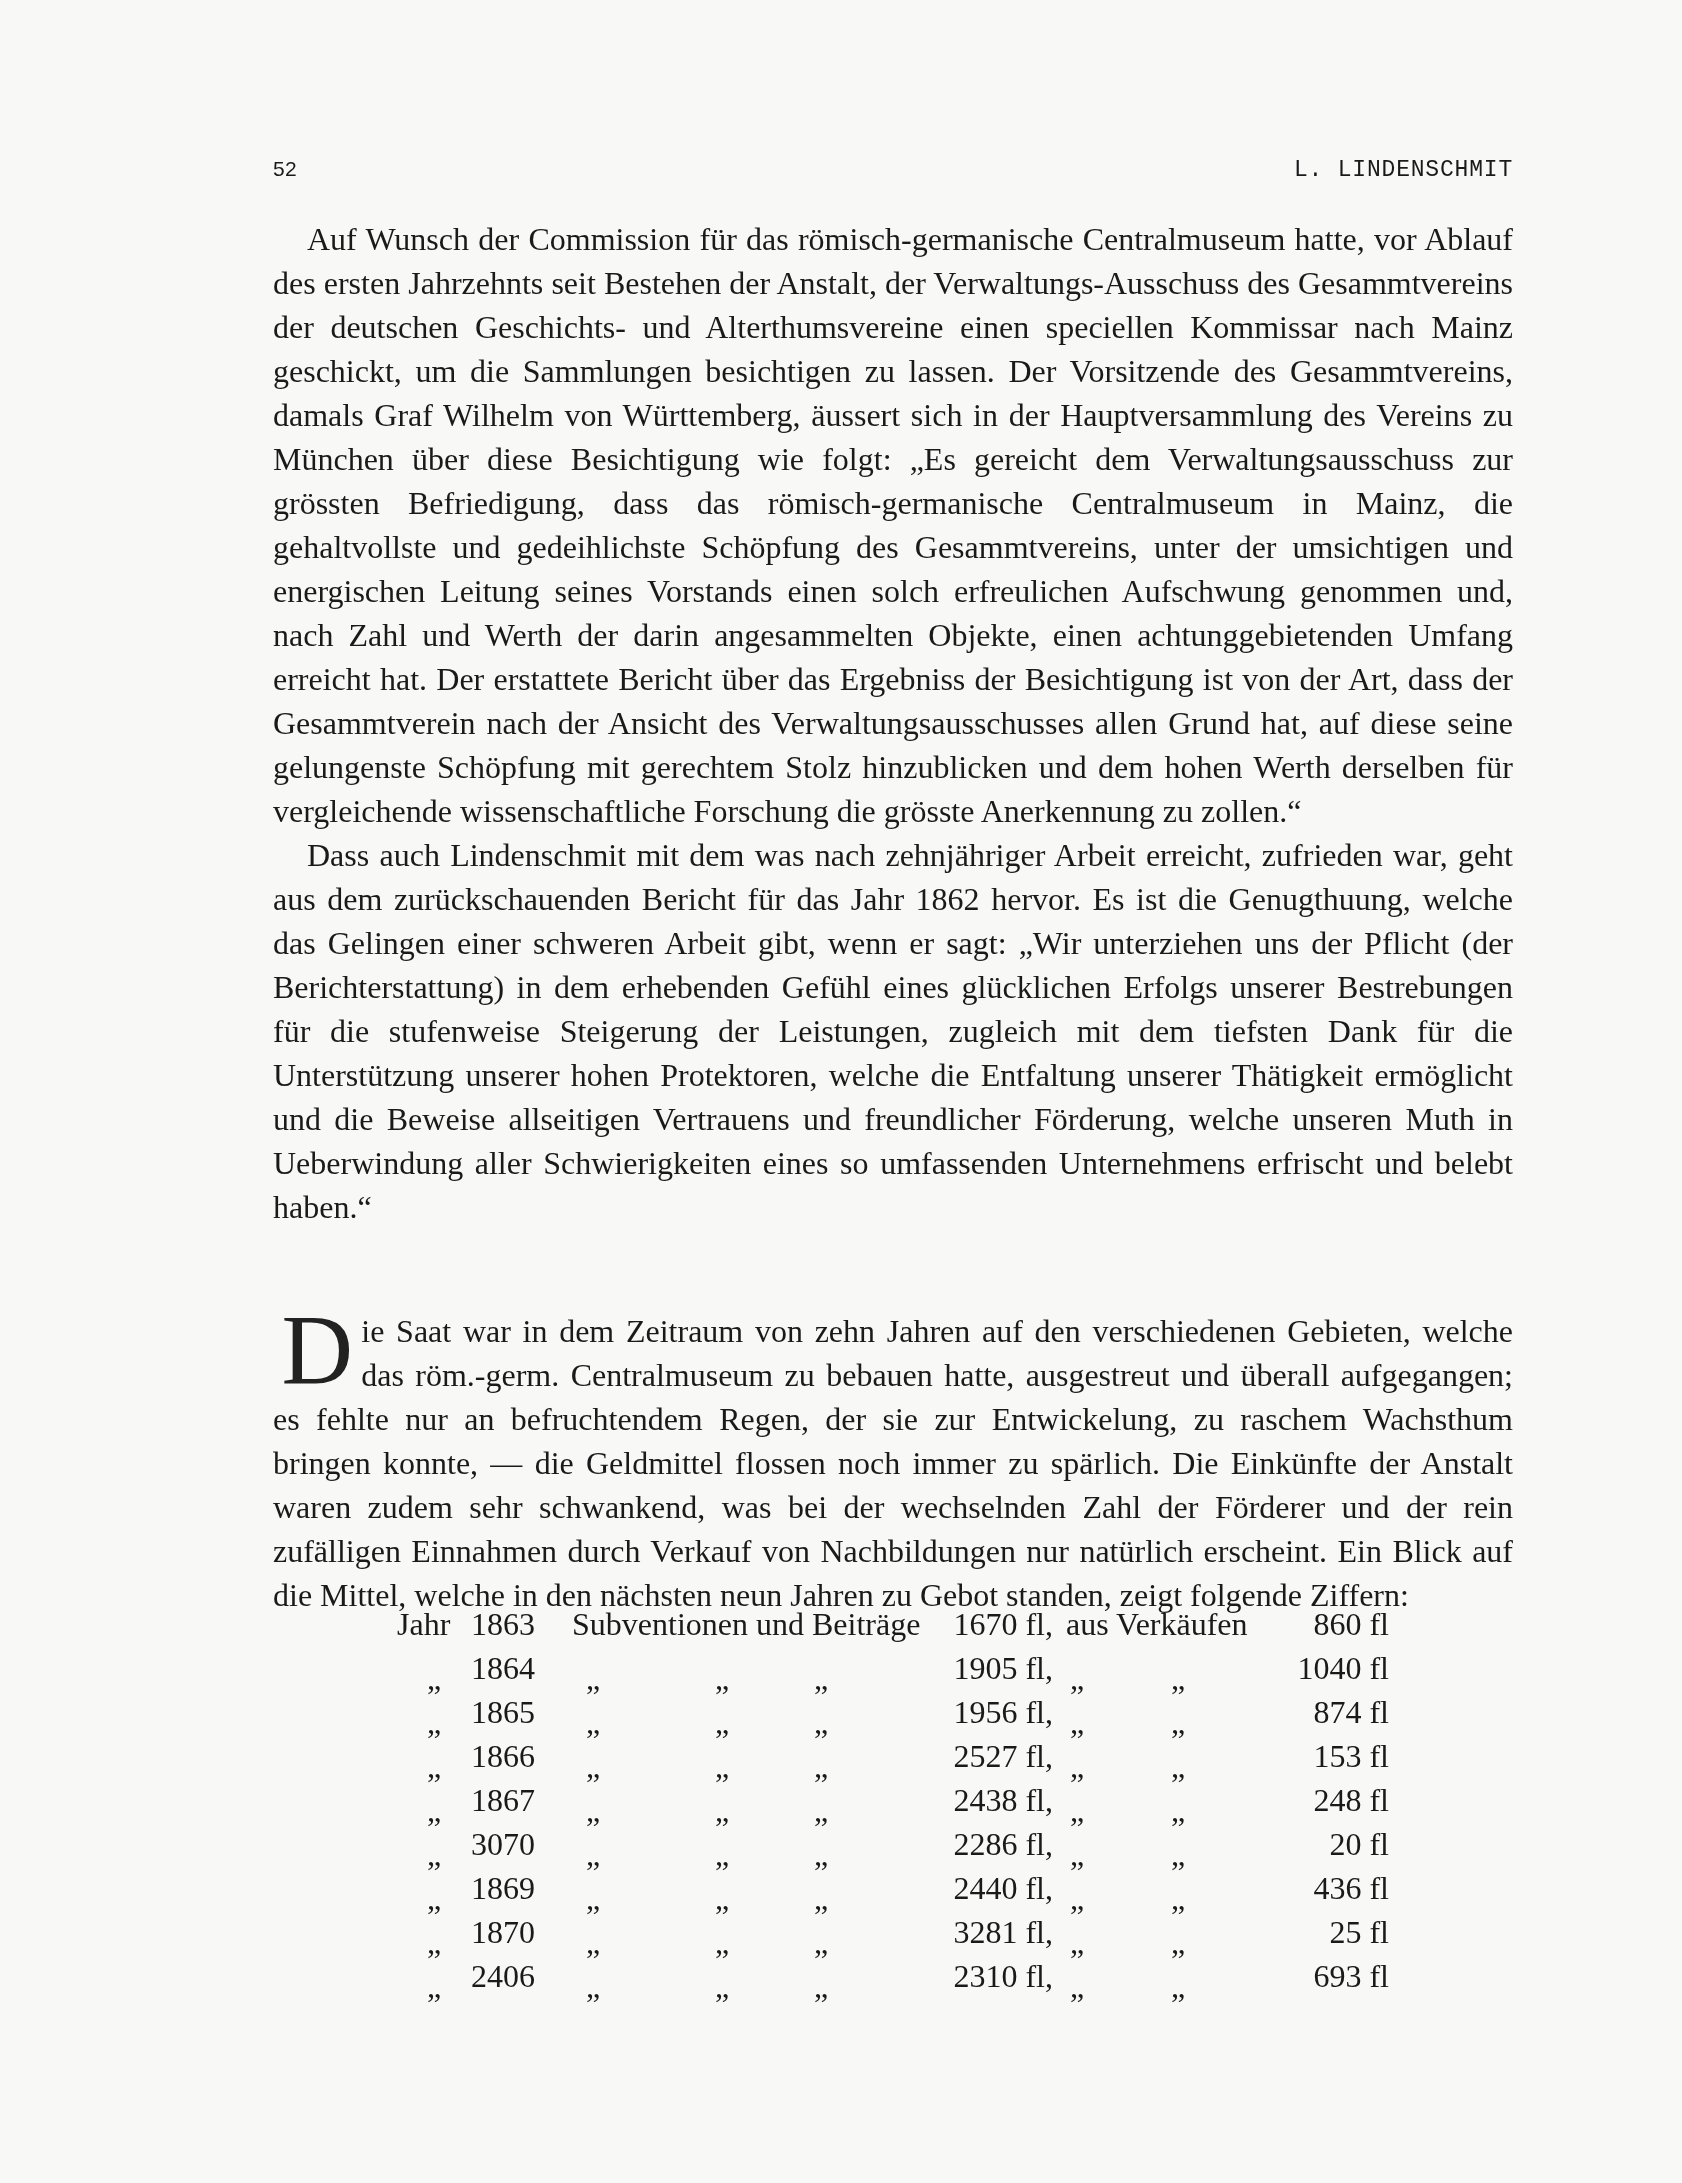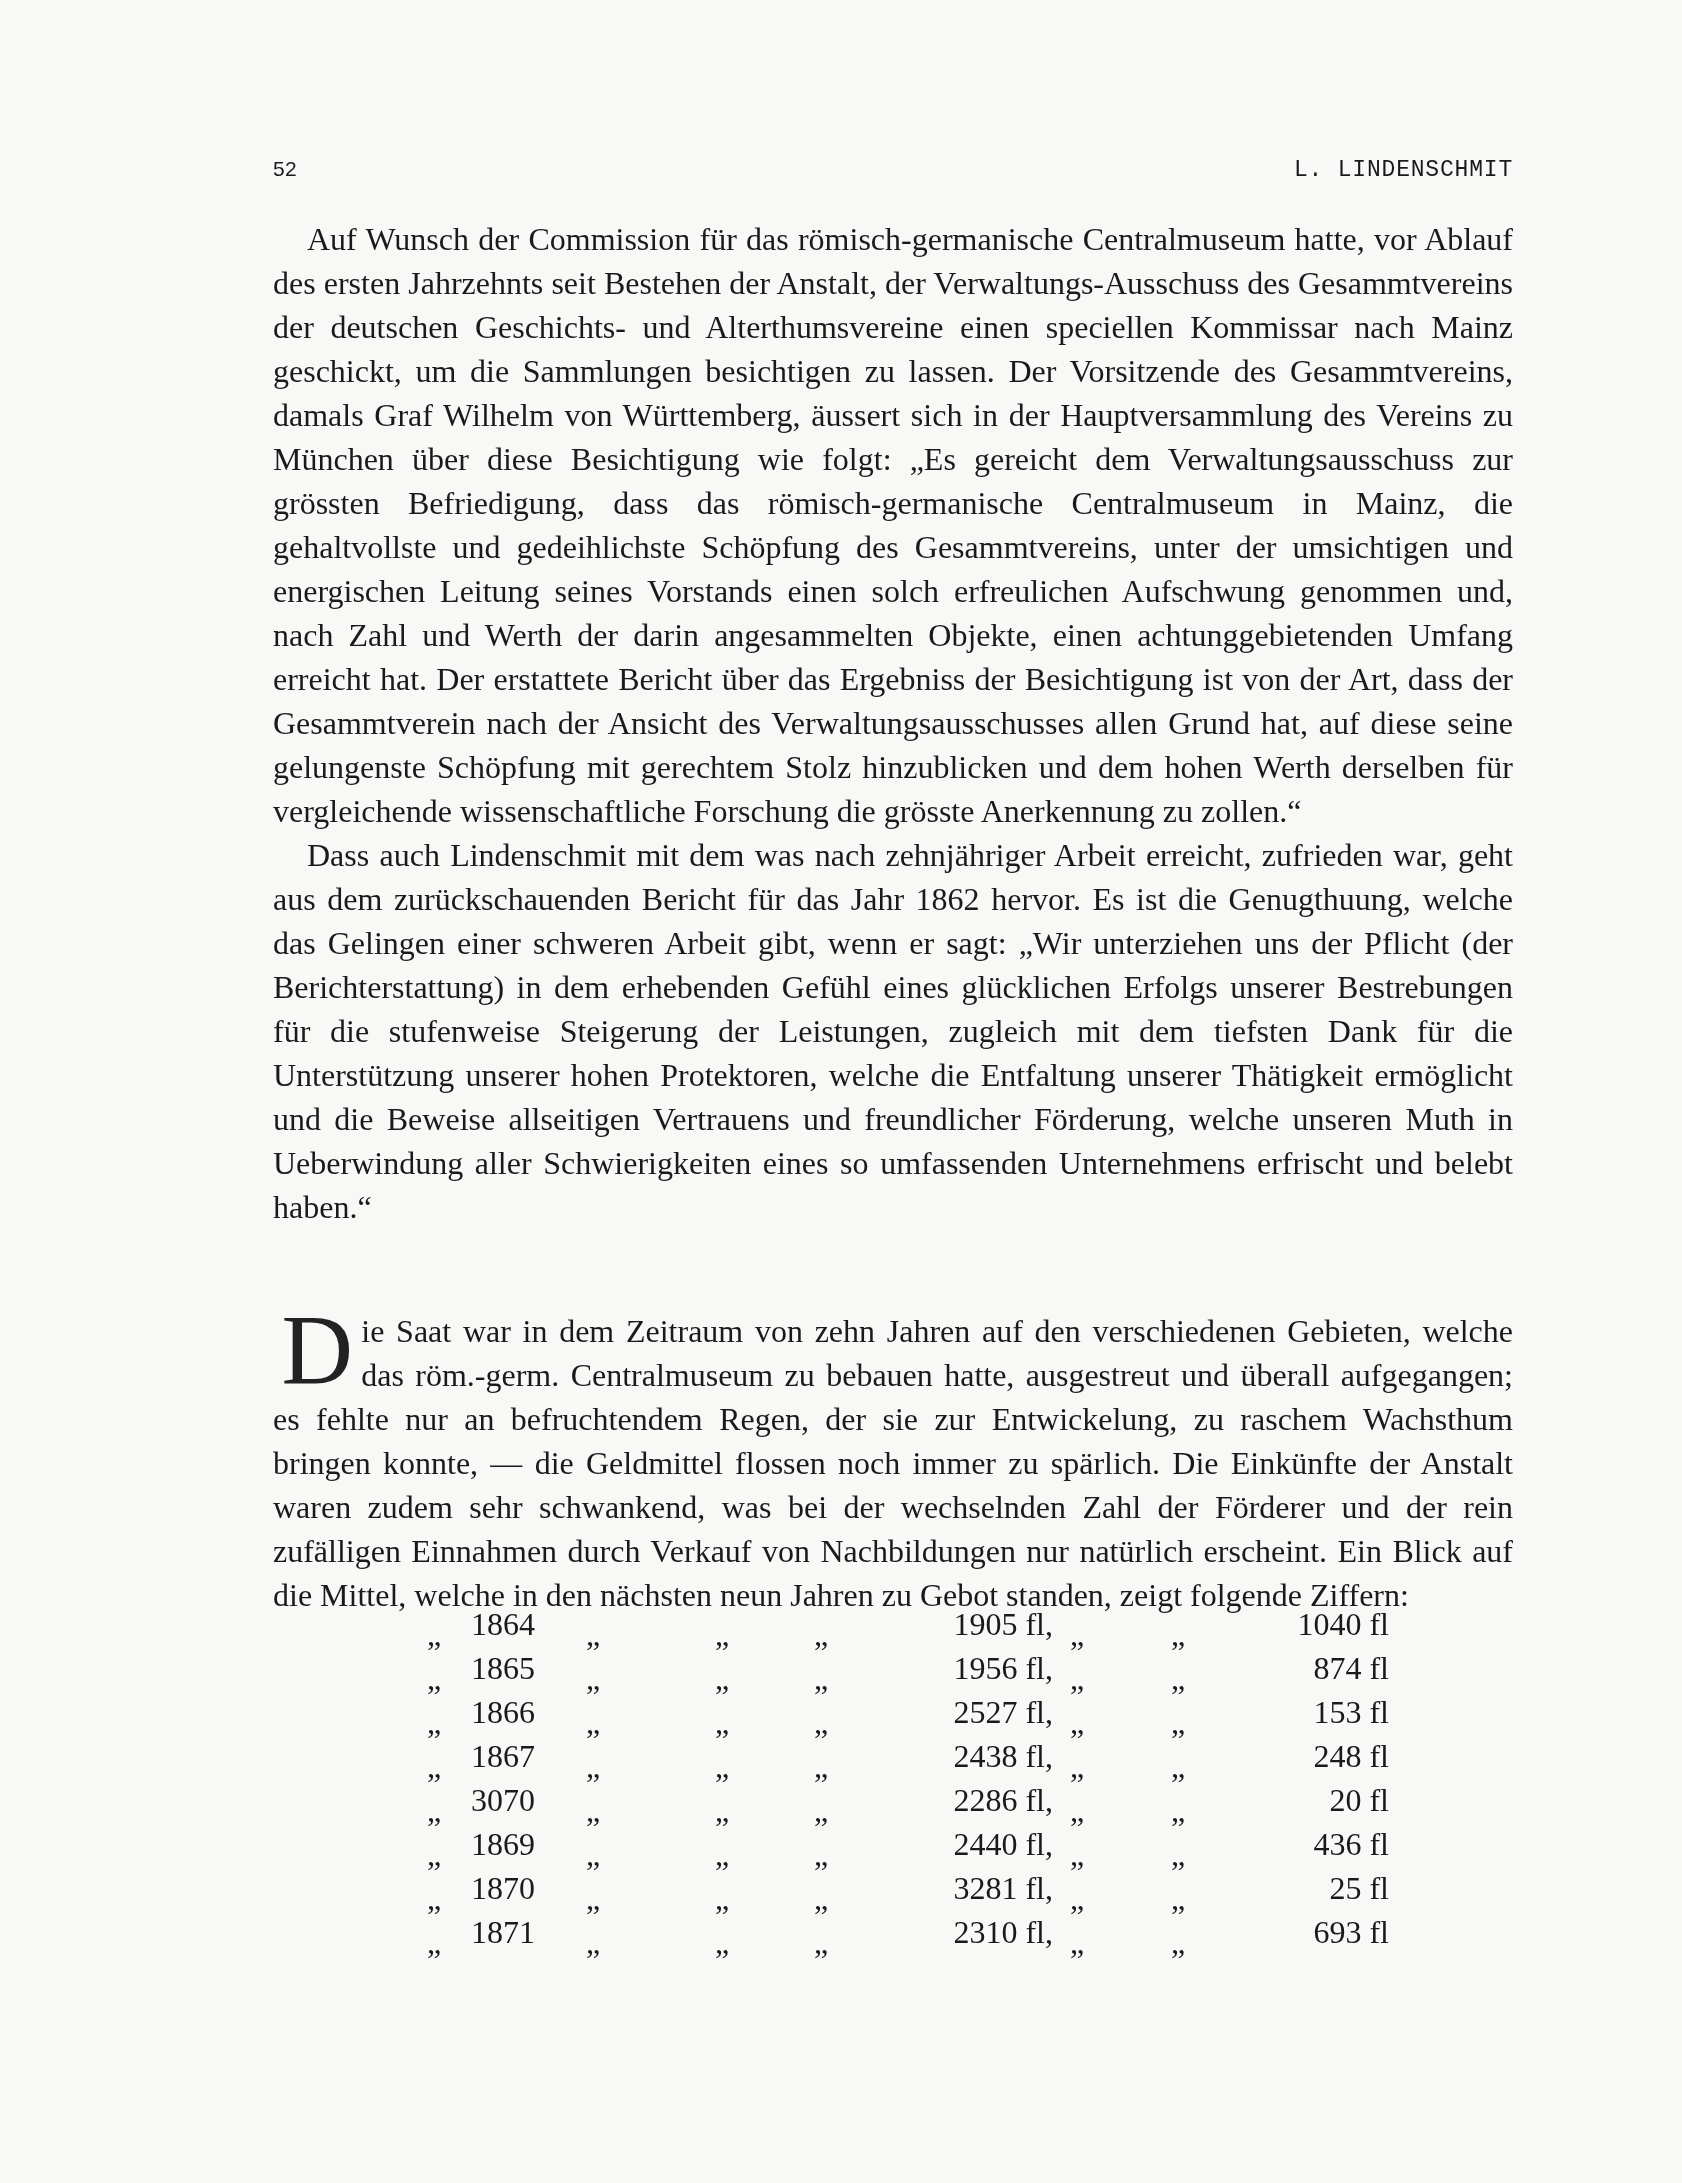--- a/index.html
+++ b/index.html
@@ -124,20 +124,28 @@
   <div class="body-text">
     <p class="indent">Auf Wunsch der Commission für das römisch-germanische Centralmuseum hatte, vor Ablauf des ersten Jahrzehnts seit Bestehen der Anstalt, der Verwaltungs-Ausschuss des Gesammtvereins der deutschen Geschichts- und Alterthumsvereine einen speciellen Kommissar nach Mainz geschickt, um die Sammlungen besichtigen zu lassen. Der Vorsitzende des Gesammtvereins, damals Graf Wilhelm von Württemberg, äussert sich in der Hauptversammlung des Vereins zu München über diese Besichtigung wie folgt: „Es gereicht dem Verwaltungsausschuss zur grössten Befriedigung, dass das römisch-germanische Centralmuseum in Mainz, die gehaltvollste und gedeihlichste Schöpfung des Gesammtvereins, unter der umsichtigen und energischen Leitung seines Vorstands einen solch erfreulichen Aufschwung genommen und, nach Zahl und Werth der darin angesammelten Objekte, einen achtunggebietenden Umfang erreicht hat. Der erstattete Bericht über das Ergebniss der Besichtigung ist von der Art, dass der Gesammtverein nach der Ansicht des Verwaltungsausschusses allen Grund hat, auf diese seine gelungenste Schöpfung mit gerechtem Stolz hinzublicken und dem hohen Werth derselben für vergleichende wissenschaftliche Forschung die grösste Anerkennung zu zollen.“</p>
     <p class="indent">Dass auch Lindenschmit mit dem was nach zehnjähriger Arbeit erreicht, zufrieden war, geht aus dem zurückschauenden Bericht für das Jahr 1862 hervor. Es ist die Genugthuung, welche das Gelingen einer schweren Arbeit gibt, wenn er sagt: „Wir unterziehen uns der Pflicht (der Berichterstattung) in dem erhebenden Gefühl eines glücklichen Erfolgs unserer Bestrebungen für die stufenweise Steigerung der Leistungen, zugleich mit dem tiefsten Dank für die Unterstützung unserer hohen Protektoren, welche die Entfaltung unserer Thätigkeit ermöglicht und die Beweise allseitigen Vertrauens und freundlicher Förderung, welche unseren Muth in Ueberwindung aller Schwierigkeiten eines so umfassenden Unternehmens erfrischt und belebt haben.“</p>
   </div>
 
   <div class="section">
     <p><span class="dropcap">D</span><span>ie Saat war in dem Zeitraum von zehn Jahren auf den verschiedenen Gebieten, welche das röm.-germ. Centralmuseum zu bebauen hatte, ausgestreut und überall aufgegangen; es fehlte nur an befruchtendem Regen, der sie zur Entwickelung, zu raschem Wachsthum bringen konnte, — die Geldmittel flossen noch immer zu spärlich. Die Einkünfte der Anstalt waren zudem sehr schwankend, was bei der wechselnden Zahl der Förderer und der rein zufälligen Einnahmen durch Verkauf von Nachbildungen nur natürlich erscheint. Ein Blick auf die Mittel, welche in den nächsten neun Jahren zu Gebot standen, zeigt folgende Ziffern:</span></p>
   </div>
 
   <div class="table">
+    <div class="trow">
+      <span class="c-label">Jahr</span>
+      <span class="c-year">1863</span>
+      <span class="c-sub">Subventionen und Beiträge</span>
+      <span class="c-amt1">1670 fl,</span>
+      <span class="c-aus">aus Verkäufen</span>
+      <span class="c-amt2">860 fl</span>
+    </div>
     <div id="table-rows">
         <div class="trow">
           <span class="ditto-lead">„</span>
           <span class="c-year">1864</span>
           <span class="c-sub-d1">„</span>
           <span class="c-sub-d2">„</span>
           <span class="c-sub-d3">„</span>
           <span class="c-amt1">1905 fl,</span>
           <span class="c-aus-d1">„</span>
           <span class="c-aus-d2">„</span>
@@ -204,21 +212,21 @@
           <span class="c-sub-d1">„</span>
           <span class="c-sub-d2">„</span>
           <span class="c-sub-d3">„</span>
           <span class="c-amt1">3281 fl,</span>
           <span class="c-aus-d1">„</span>
           <span class="c-aus-d2">„</span>
           <span class="c-amt2">25 fl</span>
         </div>
         <div class="trow">
           <span class="ditto-lead">„</span>
-          <span class="c-year">1871</span>
+          <span class="c-year">2406</span>
           <span class="c-sub-d1">„</span>
           <span class="c-sub-d2">„</span>
           <span class="c-sub-d3">„</span>
           <span class="c-amt1">2310 fl,</span>
           <span class="c-aus-d1">„</span>
           <span class="c-aus-d2">„</span>
           <span class="c-amt2">693 fl</span>
         </div>
       </div>
   </div>

